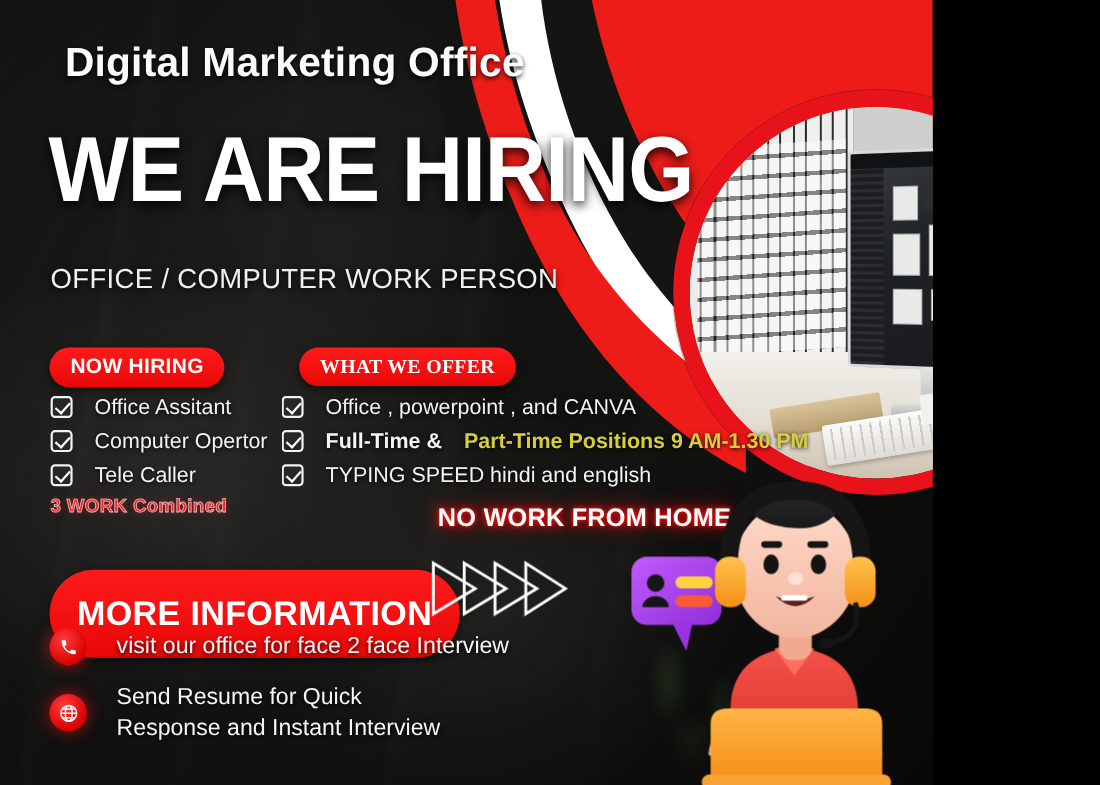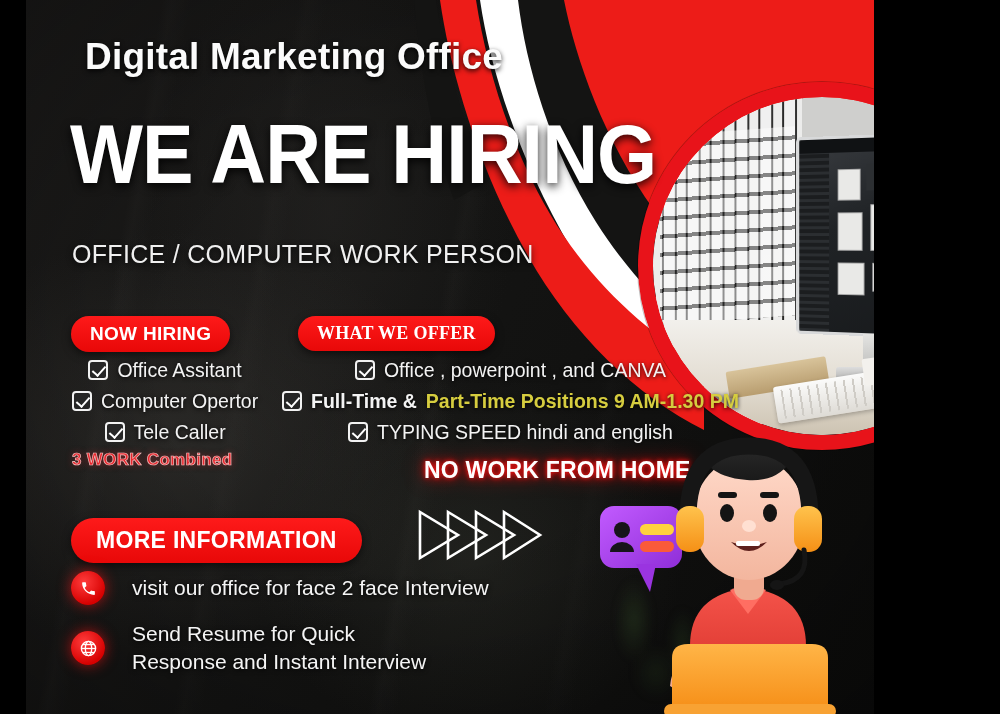--- a/index.html
+++ b/index.html
@@ -4,21 +4,20 @@
 <style>
   * { margin:0; padding:0; box-sizing:border-box; }
   html,body { background:#000; }
 
   #poster {
     position:relative;
     width:848px; height:714px;
     overflow:hidden;
     background:#161616;
     font-family:"Liberation Sans", sans-serif;
-    margin-left:26px;
     -webkit-font-smoothing:antialiased;
   }
 
   
   .bg-base{
     position:absolute; inset:0;
     background:
       radial-gradient(ellipse 400px 300px at 18% 62%, rgba(70,68,64,.40), transparent 70%),
       radial-gradient(ellipse 300px 260px at 52% 78%, rgba(58,60,52,.35), transparent 72%),
       radial-gradient(ellipse 260px 400px at 36% 30%, rgba(52,50,48,.30), transparent 70%),
@@ -144,27 +143,27 @@
   
   .pill{
     position:absolute; display:inline-flex; align-items:center; justify-content:center;
     background:linear-gradient(180deg,#fe1a1a,#e80808);
     color:#fff; font-weight:700; border-radius:999px;
     box-shadow:0 3px 9px rgba(0,0,0,.55);
     z-index:8; white-space:nowrap;
   }
   #pill-now   { left:45px;  top:316px; padding:7px 19px; font-size:19px; letter-spacing:.3px; }
   #pill-offer { left:272px; top:316px; padding:7px 19px; font-size:18px; letter-spacing:.3px;font-family:Liberation Serif, serif; }
-  #pill-more  { left:45px;  top:518px; padding:9px 25px; font-size:23px; letter-spacing:.3px; }
+  #pill-more  { left:45px;  top:518px; padding:22px 25px; font-size:31px; letter-spacing:.3px; }
 
   
   .list{ position:absolute; z-index:8; }
   #list-left  { left:46px;  top:356px; }
   #list-right { left:256px; top:356px; }
-  .li{ display:flex; align-items:center; gap:9px; height:28px; margin-bottom:3px; white-space:nowrap;justify-content:center; }
+  .li{ display:flex; align-items:center; gap:20px; height:28px; margin-bottom:3px; white-space:nowrap; }
   .cbx{
     flex:0 0 auto; width:20px; height:20px; border-radius:4px;
     border:2px solid #f2f2f2; background:#262626; position:relative;
   }
   .cbx::after{
     content:""; position:absolute; left:5px; top:1px;
     width:6px; height:11px; border:solid #fff; border-width:0 2.4px 2.4px 0;
     transform:rotate(42deg);
   }
   .li-txt{ font-size:19.5px; color:#f3f3f3; text-shadow:0 1px 4px rgba(0,0,0,.9); }

